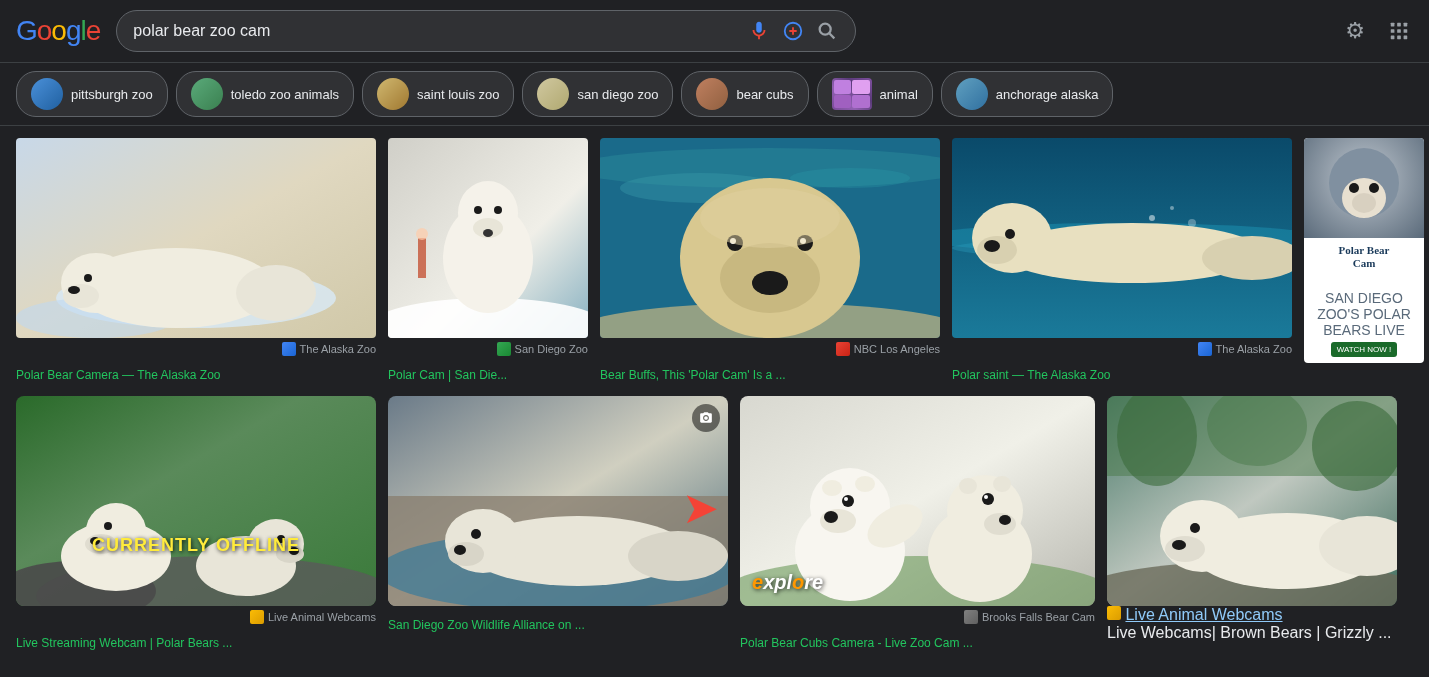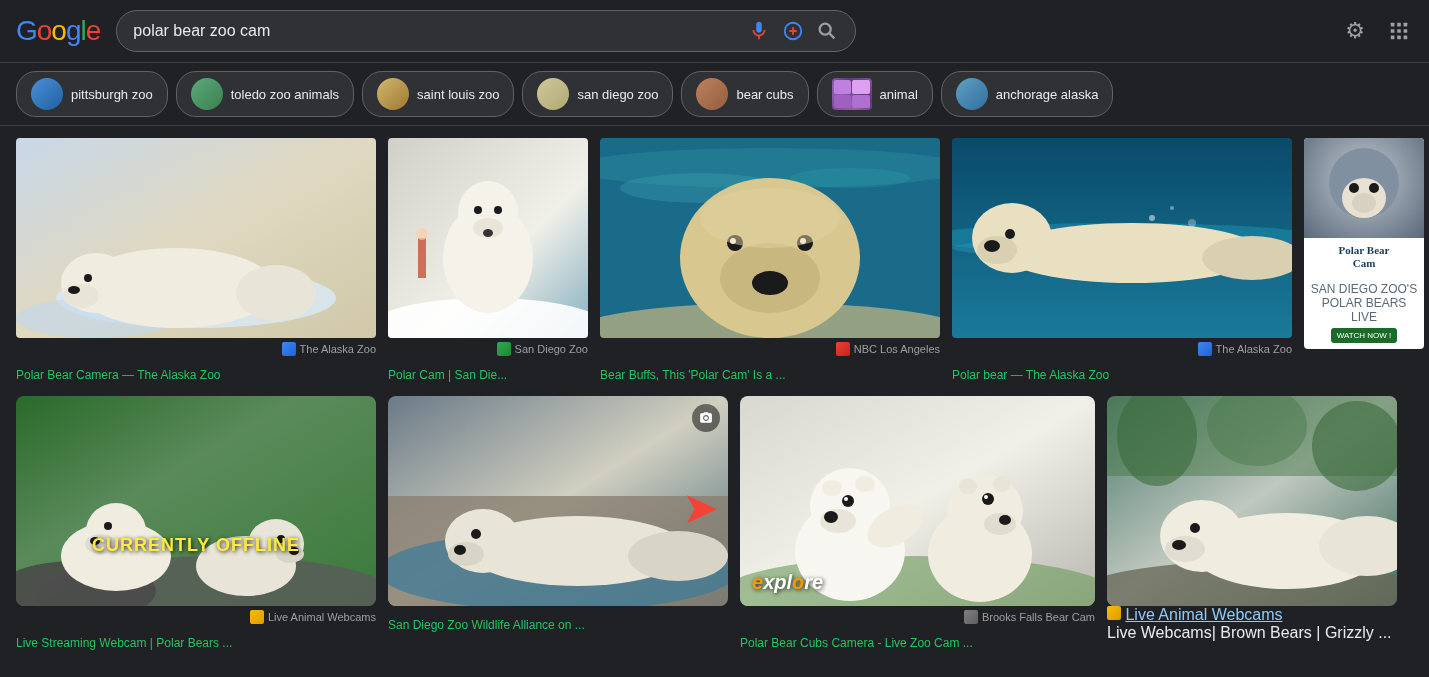--- a/index.html
+++ b/index.html
@@ -258,23 +258,23 @@
       text-align: center;
     }
     .ad-card-title {
       font-size: 11px;
       font-weight: 700;
       font-family: serif;
       color: #1a3a5a;
       line-height: 1.2;
     }
     .ad-card-sub {
-      font-size: 12px;
+      font-size: 14px;
       color: #5a6a7a;
-      margin-top: 12px;
+      margin-top: 20px;
     }
     .ad-card-btn {
       background: #1a6a2a;
       color: white;
       font-size: 8px;
       padding: 3px 6px;
       border-radius: 3px;
       margin-top: 4px;
       display: inline-block;
       cursor: pointer;
@@ -541,21 +541,21 @@
             <circle cx="200" cy="80" r="3" fill="white" opacity="0.5"></circle>
             <circle cx="220" cy="70" r="2" fill="white" opacity="0.4"></circle>
             <circle cx="240" cy="85" r="4" fill="white" opacity="0.3"></circle>
           </svg>
         </div>
       </div>
       <div class="source">
         <span class="source-icon src-alaska"></span>
         <span>The Alaska Zoo</span>
       </div>
-      <div class="title">Polar bear — The Alaska Zoo</div>
+      <div class="title">Polar saint — The Alaska Zoo</div>
     </div>
 
     <div class="partial-card" style="width:120px; overflow:hidden;">
       <div class="ad-card" style="width:120px;">
         <div class="ad-card-img">
           <svg width="100" height="90" viewBox="0 0 100 90">
             <circle cx="50" cy="40" r="35" fill="#8090a0"></circle>
             <ellipse cx="50" cy="55" rx="22" ry="20" fill="#e8e0d0"></ellipse>
             <ellipse cx="50" cy="60" rx="12" ry="10" fill="#d8d0c0"></ellipse>
             <circle cx="40" cy="45" r="5" fill="#1a1a1a"></circle>

